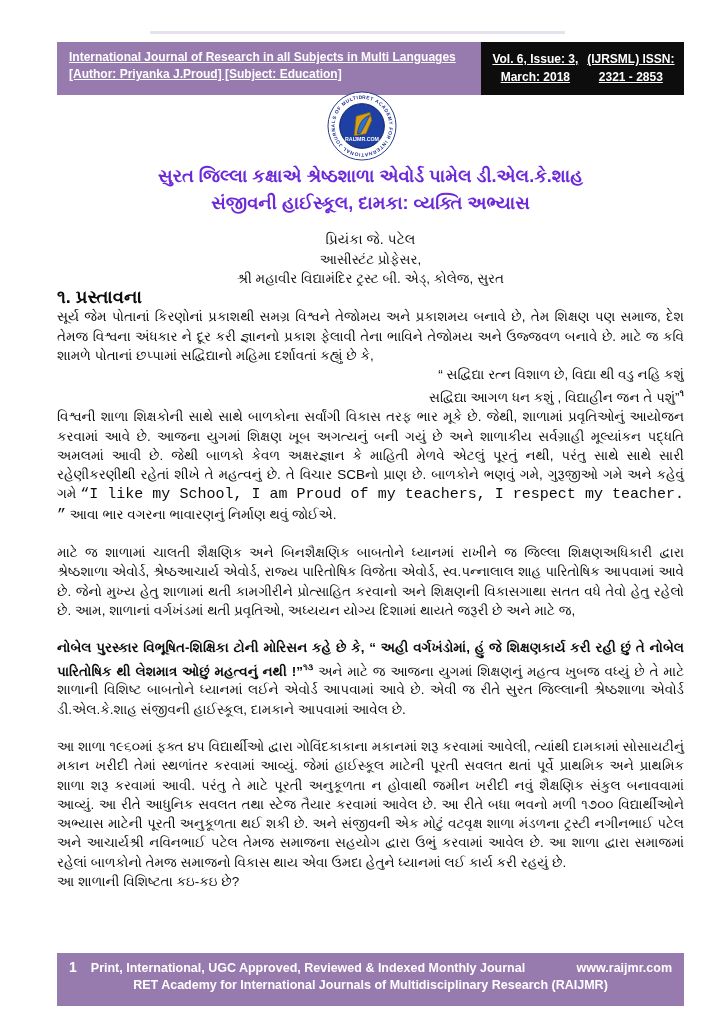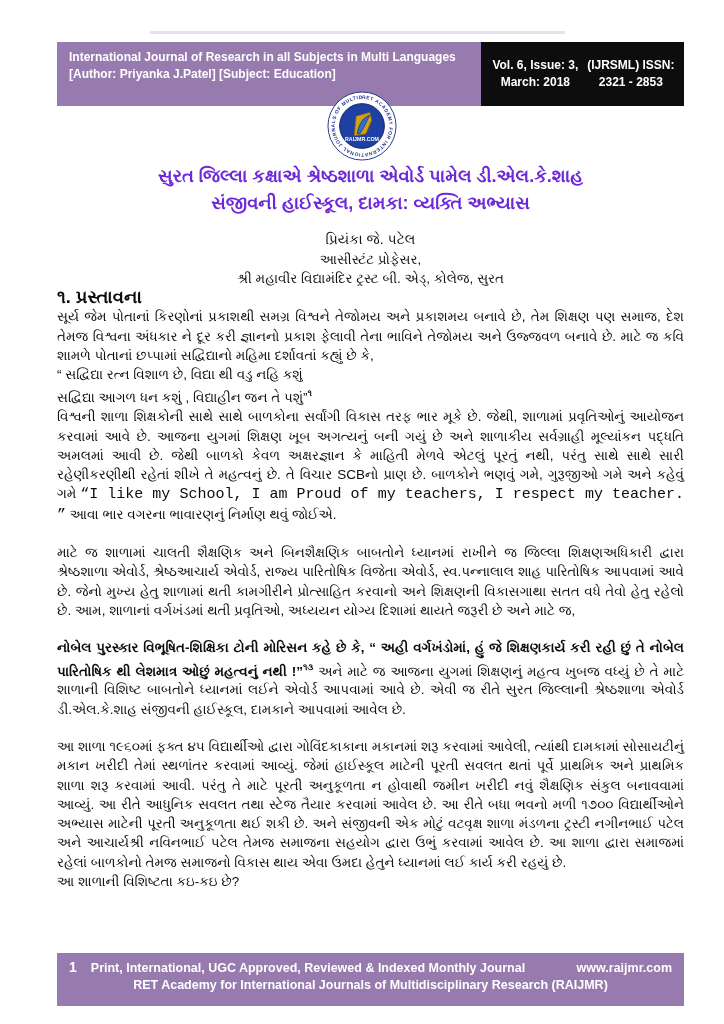--- a/index.html
+++ b/index.html
@@ -8,22 +8,22 @@
   .page {
     position:relative; width:724px; height:1024px; margin:0 auto;
     background:#ffffff; overflow:hidden; color:#111;
   }
   .ghost-line {
     position:absolute; top:31px; left:150px; width:415px; height:3px;
     background:#d4c8e0; opacity:.55;
   }
   
   .band {
-    position:absolute; top:42px; left:57px; width:627px; height:64px;
-    display:flex; background:#977aae; color:#fff;
+    position:absolute; top:42px; left:57px; width:627px; height:53px;
+    display:flex; background:#977aae; color:#fff;text-decoration:underline;
   }
   .band-left { flex:1; padding:7px 12px 0 12px; font-size:12px; font-weight:bold; line-height:1.45; }
   .band-right {
     width:203px; background:#0d0d0d; display:flex; flex-direction:row;
     justify-content:center; align-items:center; text-align:center;
     font-size:12px; font-weight:bold; line-height:1.45; padding:0 6px;
   }
   
   .logo-wrap { position:absolute; top:91px; left:0; width:100%; display:flex; justify-content:center; }
   
@@ -35,21 +35,21 @@
     position:absolute; top:230px; left:57px; width:627px;
     text-align:center; font-size:13.5px; line-height:1.42; color:#111;
   }
   .author-name { font-size:14px; }
   
   .content {
     position:absolute; top:288px; left:57px; width:627px;
     font-size:13.5px; line-height:19.3px; text-align:justify; color:#0c0c0c;
   }
   .sec-heading { font-weight:bold; font-size:18px; }
-  .quote-line { text-align:left; }
+  .quote-line { text-align:right; }
   .para-gap { height:18px; }
   .bold-run { font-weight:bold; }
   .sup-ref { vertical-align:super; font-size:9px; font-weight:bold; }
   .english-run { font-family:Liberation Mono, monospace; font-size:15px; }
   
   .footer {
     position:absolute; top:953px; left:57px; width:627px; height:53px;
     background:#977aae; color:#fff; font-weight:bold; padding:6px 12px 0 12px;
   }
   .footer-row1 { display:flex; align-items:baseline; font-size:12.5px; }
@@ -60,21 +60,21 @@
 </head>
 <body>
 
 <div class="page">
 
   <div class="ghost-line"></div>
 
   <div class="band">
     <div class="band-left">
       <div>International Journal of Research in all Subjects in Multi Languages</div>
-      <div>[Author: Priyanka J.Patel] [Subject: Education]</div>
+      <div>[Author: Priyanka J.Proud] [Subject: Education]</div>
     </div>
     <div class="band-right">
       <div>Vol. 6, Issue: 3, March: 2018</div>
       <div>(IJRSML)  ISSN: 2321 - 2853</div>
     </div>
   </div>
 
   <div class="logo-wrap">
     <svg width="70" height="70" viewBox="0 0 72 72">
       <circle cx="36" cy="36" r="35" fill="#ffffff" stroke="#21368f" stroke-width="1"></circle>

